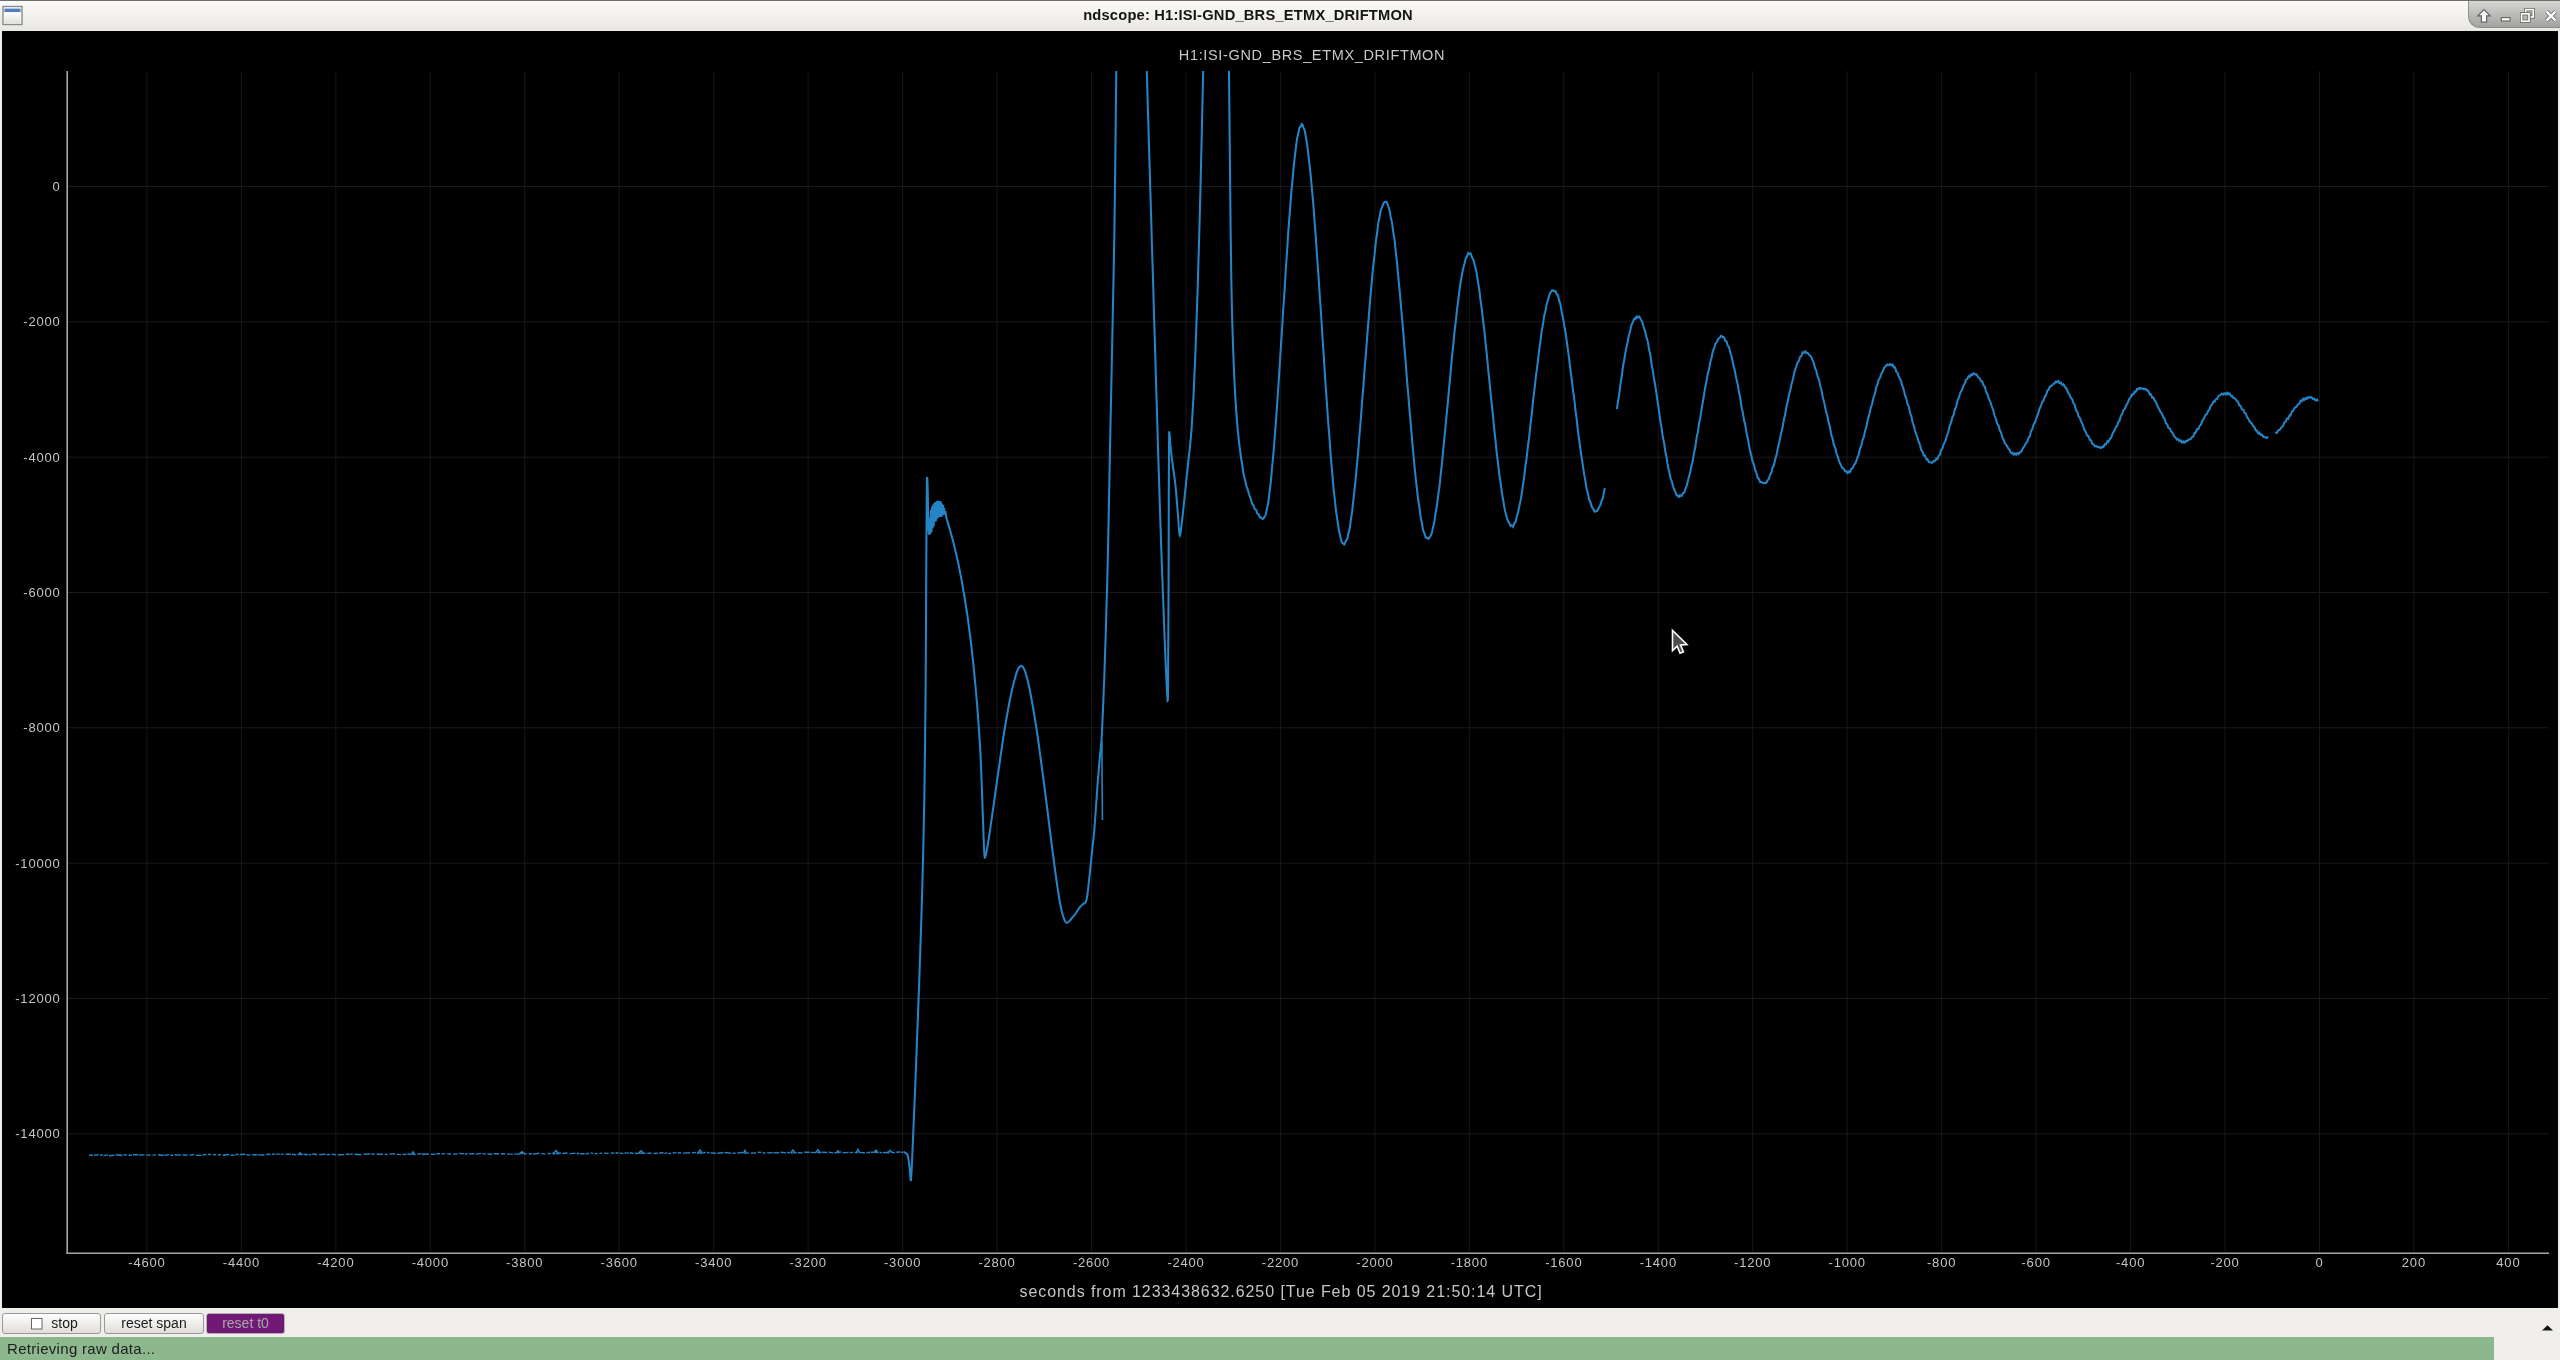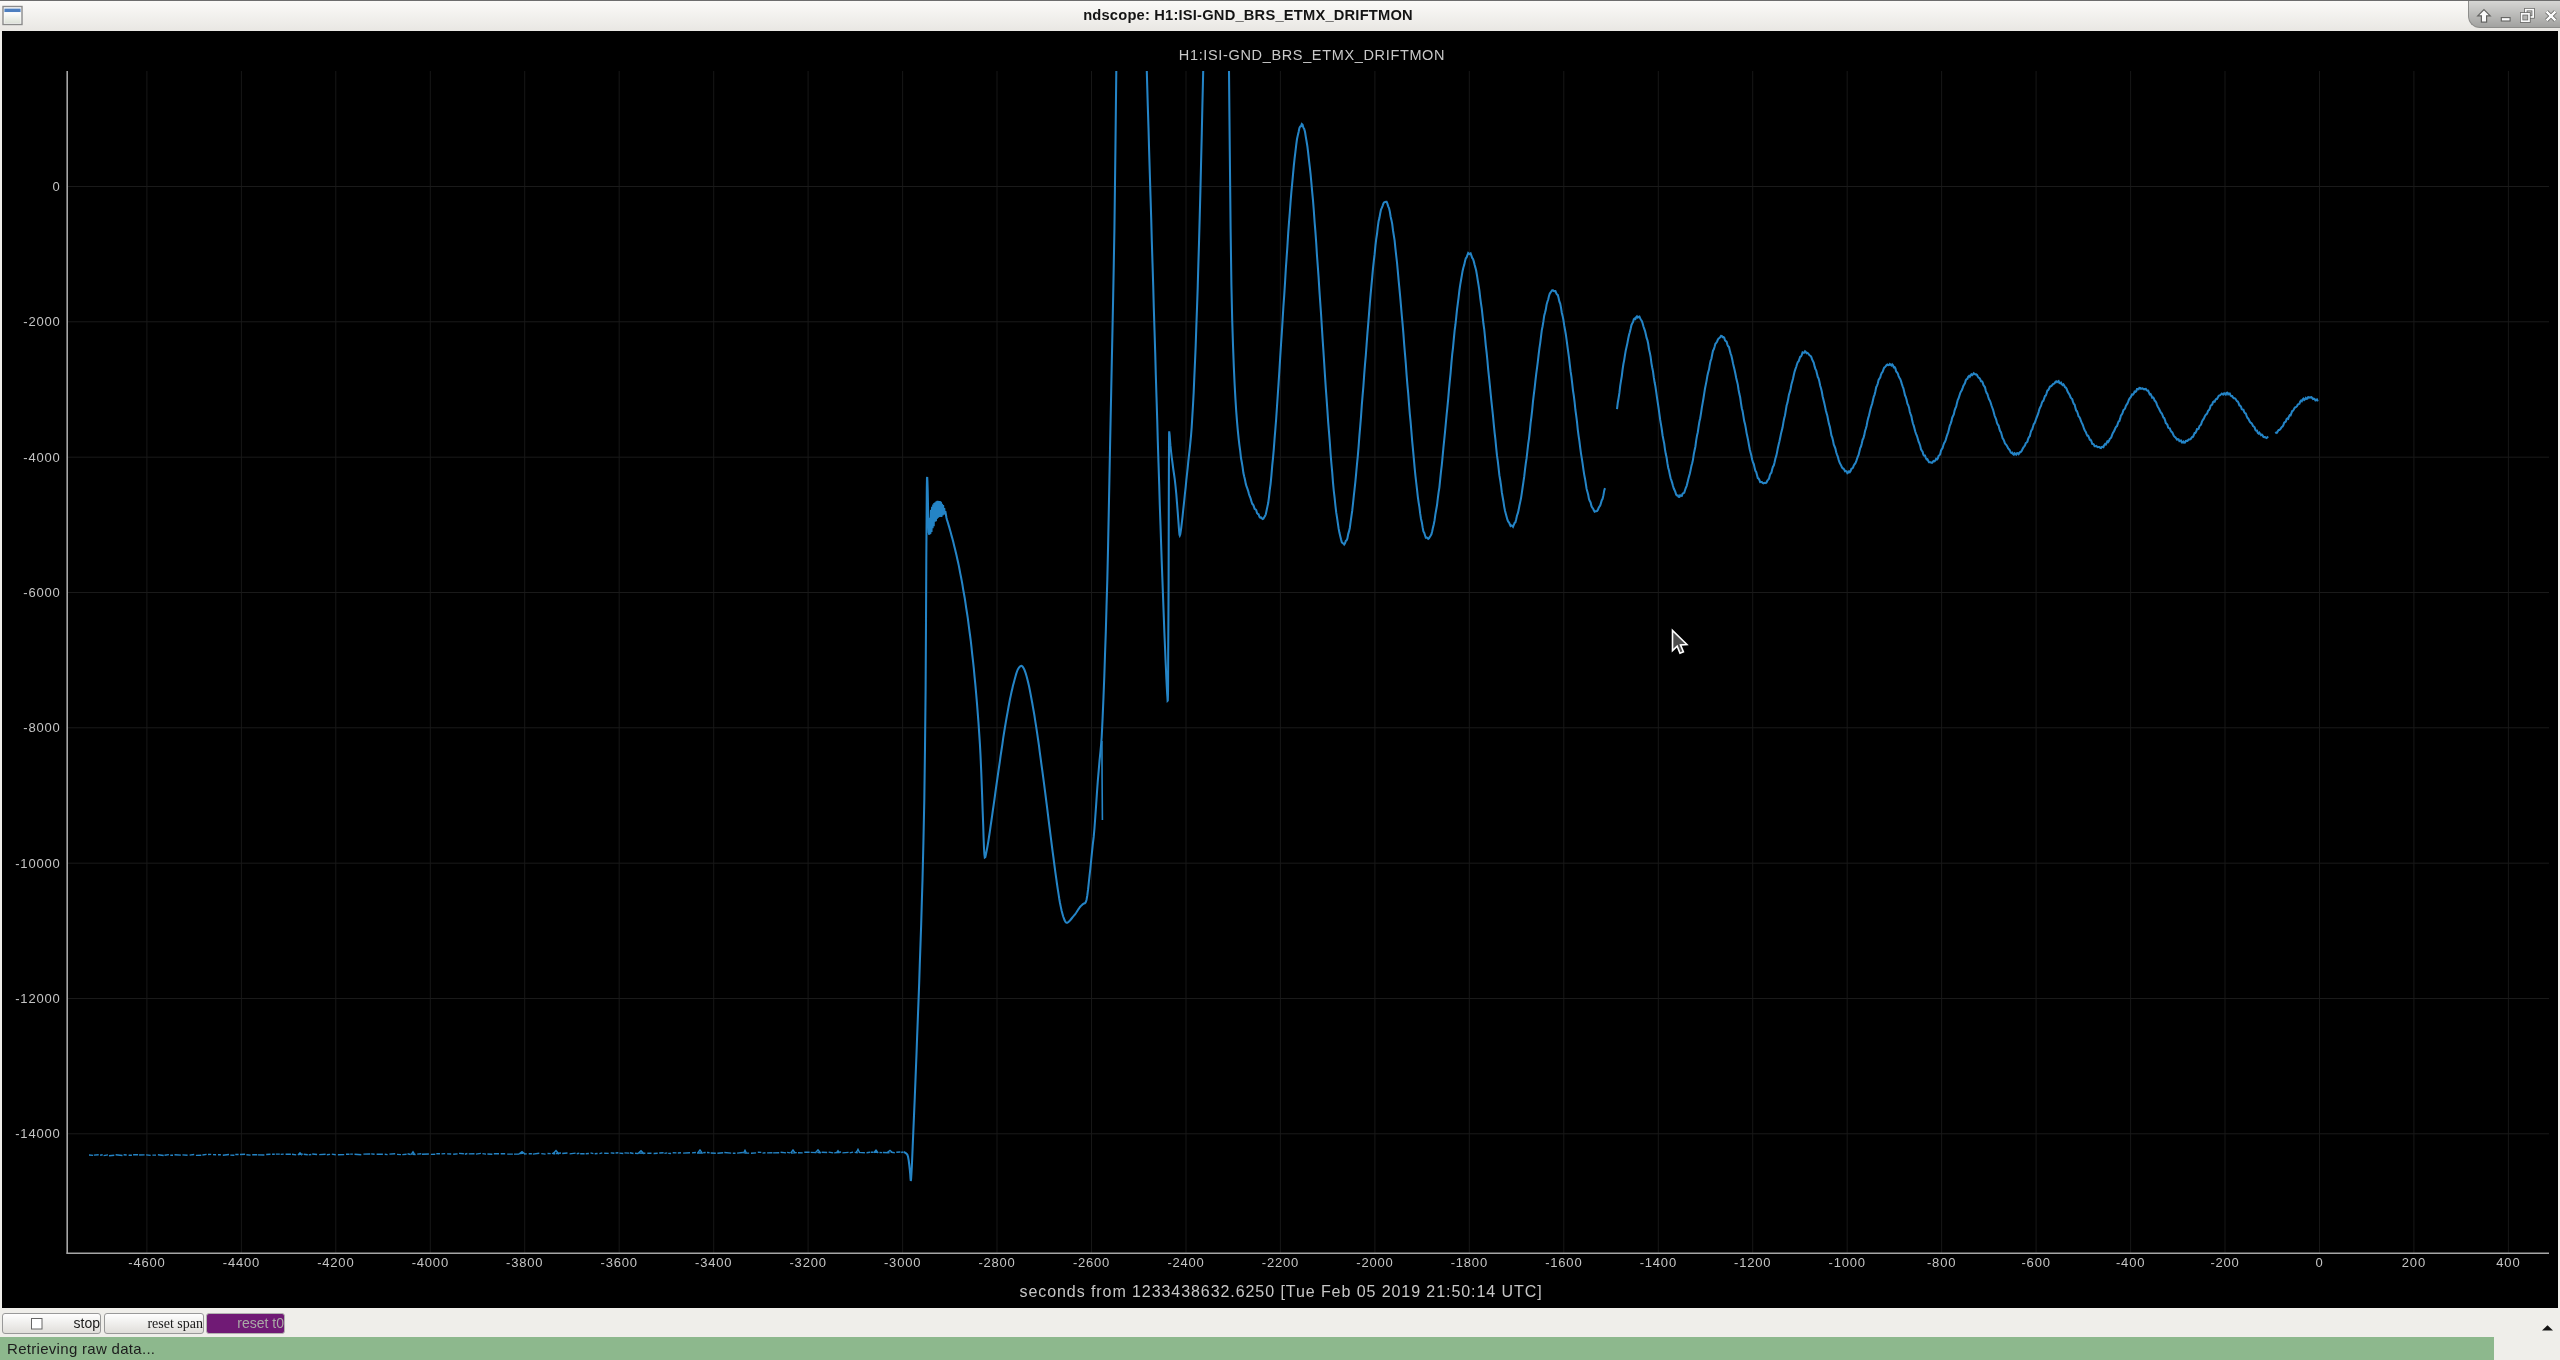--- a/index.html
+++ b/index.html
@@ -1,20 +1,20 @@
 <!DOCTYPE html>
 <html><head><meta charset="utf-8"><title>ndscope</title><style>
 html,body{margin:0;padding:0;width:2560px;height:1360px;background:#efeeea;font-family:"Liberation Sans",sans-serif;overflow:hidden;position:relative;transform:translateZ(0)}
 #titlebar{position:absolute;left:0;top:0;width:2560px;height:31px;background:linear-gradient(#fbfaf8,#e9e7e3);border-top:1px solid #6e6e6e;box-sizing:border-box}
 #titletext{position:absolute;left:0;top:7px;width:2496px;filter:blur(0.01px);text-align:center;font-size:14.7px;font-weight:bold;letter-spacing:0.2px;color:#141414}
 #winicon{position:absolute;left:2px;top:5px}
 #ctrlpanel{position:absolute;right:0;top:1px;width:92px;height:27px;background:linear-gradient(#d6d6d4,#a2a2a0);border-left:1px solid #8d8d8b;border-bottom:1px solid #8d8d8b;border-bottom-left-radius:12px;box-sizing:border-box}
 #plot{position:absolute;left:2px;top:31px;width:2556px;height:1277px;background:#000;transform:translateZ(0)}
 #btnbar{position:absolute;left:0;top:1308px;width:2560px;height:29px;background:#efeeea}
-.btn{position:absolute;top:5px;filter:blur(0.01px);height:21px;background:linear-gradient(#fefefe,#e0deda);border:1px solid #999;border-radius:3px;box-sizing:border-box;font-size:14px;color:#1a1a1a;text-align:right;line-height:19px}
+.btn{position:absolute;top:5px;filter:blur(0.01px);height:21px;background:linear-gradient(#fefefe,#e0deda);border:1px solid #999;border-radius:3px;box-sizing:border-box;font-size:14px;color:#1a1a1a;text-align:center;line-height:19px}
 #statusbar{position:absolute;left:0;top:1337px;filter:blur(0.01px);width:2494px;height:23px;background:#8db88d;color:#1c1c1c;font-size:15px;letter-spacing:0.3px;line-height:23px;padding-left:7px;box-sizing:border-box}
 </style></head><body>
 <div id="titlebar"></div>
 <svg id="winicon" width="22" height="22">
 <rect x="1" y="1.5" width="19" height="18" fill="#fdfdfd" stroke="#8a8a8a" stroke-width="1.4"></rect>
 <rect x="2.4" y="3.6" width="16.2" height="3.6" fill="#4d7fc0"></rect>
 <rect x="2.4" y="7.2" width="16.2" height="11" fill="url(#gi)"></rect>
 <defs>
       <linearGradient id="gi" x1="0" y1="0" x2="0" y2="1">
         <stop offset="0" stop-color="#ffffff"></stop>
@@ -89,21 +89,21 @@
 <path d="M1229.0,71.0 L1229.8,152.5 L1230.6,228.4 L1231.4,284.6 L1232.2,320.0 L1233.0,345.0 L1233.8,366.2 L1234.6,383.7 L1235.4,398.4 L1236.2,410.9 L1237.0,421.4 L1237.8,430.3 L1238.6,438.1 L1239.4,445.1 L1240.2,450.8 L1241.0,458.0 L1241.8,462.3 L1242.6,467.1 L1243.4,473.1 L1244.2,476.6 L1245.0,479.7 L1245.8,483.9 L1246.6,486.7 L1247.4,488.6 L1248.2,491.1 L1249.0,494.1 L1249.8,496.5 L1250.6,498.4 L1251.4,501.2 L1252.2,503.9 L1253.0,504.5 L1253.8,506.2 L1254.6,508.9 L1255.4,509.3 L1256.2,510.1 L1257.0,513.0 L1257.8,513.9 L1258.6,514.3 L1259.4,516.7 L1260.2,517.6 L1261.0,517.4 L1261.8,518.2 L1262.6,519.0 L1263.4,518.6 L1264.2,517.3 L1265.0,516.1 L1265.8,514.3 L1266.6,510.5 L1267.4,506.6 L1268.2,503.1 L1269.0,496.8 L1269.8,489.6 L1270.6,483.8 L1271.4,475.6 L1272.2,465.9 L1273.0,458.2 L1273.8,449.2 L1274.6,438.3 L1275.4,428.6 L1276.2,418.5 L1277.0,406.5 L1277.8,394.5 L1278.6,382.8 L1279.4,370.5 L1280.2,357.3 L1281.0,344.7 L1281.8,333.0 L1282.6,320.1 L1283.4,306.8 L1284.2,295.6 L1285.0,283.1 L1285.8,269.3 L1286.6,257.9 L1287.4,246.3 L1288.2,233.1 L1289.0,222.3 L1289.8,212.5 L1290.6,201.5 L1291.4,191.7 L1292.2,183.4 L1293.0,174.6 L1293.8,165.9 L1294.6,158.3 L1295.4,151.8 L1296.2,145.2 L1297.0,139.0 L1297.8,135.4 L1298.6,132.0 L1299.4,128.0 L1300.2,126.6 L1301.0,126.2 L1301.8,124.1 L1302.6,124.9 L1303.4,127.7 L1304.2,129.0 L1305.0,131.8 L1305.8,136.9 L1306.6,141.5 L1307.4,146.5 L1308.2,153.2 L1309.0,160.3 L1309.8,167.2 L1310.6,174.4 L1311.4,183.2 L1312.2,192.1 L1313.0,200.3 L1313.8,210.5 L1314.6,222.0 L1315.4,231.7 L1316.2,242.8 L1317.0,255.7 L1317.8,266.4 L1318.6,277.4 L1319.4,290.4 L1320.2,302.0 L1321.0,313.2 L1321.8,326.1 L1322.6,338.9 L1323.4,350.8 L1324.2,363.2 L1325.0,376.0 L1325.8,388.1 L1326.6,399.0 L1327.4,410.5 L1328.2,422.4 L1329.0,432.2 L1329.8,442.4 L1330.6,454.1 L1331.4,463.5 L1332.2,472.1 L1333.0,482.6 L1333.8,491.0 L1334.6,497.6 L1335.4,505.5 L1336.2,512.4 L1337.0,517.4 L1337.8,522.9 L1338.6,528.4 L1339.4,532.6 L1340.2,536.0 L1341.0,539.3 L1341.8,542.3 L1342.6,543.2 L1343.4,543.4 L1344.2,544.5 L1345.0,543.4 L1345.8,541.0 L1346.6,540.4 L1347.4,538.4 L1348.2,534.1 L1349.0,531.4 L1349.8,528.0 L1350.6,521.9 L1351.4,516.4 L1352.2,510.9 L1353.0,503.6 L1353.8,496.0 L1354.6,488.9 L1355.4,481.4 L1356.2,472.8 L1357.0,464.0 L1357.8,456.1 L1358.6,446.7 L1359.4,435.8 L1360.2,426.7 L1361.0,416.9 L1361.8,405.1 L1362.6,395.3 L1363.4,386.1 L1364.2,374.6 L1365.0,364.4 L1365.8,355.4 L1366.6,344.5 L1367.4,333.7 L1368.2,324.2 L1369.0,314.1 L1369.8,303.8 L1370.6,294.3 L1371.4,285.9 L1372.2,277.3 L1373.0,268.3 L1373.8,261.2 L1374.6,254.4 L1375.4,245.8 L1376.2,239.2 L1377.0,234.0 L1377.8,226.9 L1378.6,221.2 L1379.4,218.1 L1380.2,213.5 L1381.0,209.6 L1381.8,207.9 L1382.6,205.8 L1383.4,203.4 L1384.2,202.3 L1385.0,202.1 L1385.8,201.8 L1386.6,201.8 L1387.4,203.6 L1388.2,206.3 L1389.0,208.1 L1389.8,211.4 L1390.6,216.5 L1391.4,219.9 L1392.2,223.8 L1393.0,230.4 L1393.8,235.4 L1394.6,240.4 L1395.4,248.3 L1396.2,255.7 L1397.0,262.5 L1397.8,271.2 L1398.6,280.1 L1399.4,288.3 L1400.2,296.8 L1401.0,306.1 L1401.8,315.5 L1402.6,324.1 L1403.4,333.6 L1404.2,344.6 L1405.0,354.1 L1405.8,363.5 L1406.6,375.0 L1407.4,384.9 L1408.2,393.3 L1409.0,404.0 L1409.8,413.8 L1410.6,421.8 L1411.4,431.5 L1412.2,441.4 L1413.0,449.7 L1413.8,458.4 L1414.6,467.4 L1415.4,475.5 L1416.2,482.5 L1417.0,489.4 L1417.8,496.6 L1418.6,502.3 L1419.4,507.2 L1420.2,513.7 L1421.0,518.9 L1421.8,522.2 L1422.6,527.2 L1423.4,531.5 L1424.2,532.8 L1425.0,535.2 L1425.8,537.7 L1426.6,537.6 L1427.4,537.8 L1428.2,538.8 L1429.0,538.2 L1429.8,536.9 L1430.6,535.8 L1431.4,534.3 L1432.2,531.3 L1433.0,527.4 L1433.8,524.3 L1434.6,520.2 L1435.4,514.2 L1436.2,509.7 L1437.0,505.3 L1437.8,498.3 L1438.6,492.4 L1439.4,487.3 L1440.2,479.4 L1441.0,471.6 L1441.8,465.0 L1442.6,456.7 L1443.4,447.8 L1444.2,440.1 L1445.0,432.2 L1445.8,423.5 L1446.6,415.0 L1447.4,407.2 L1448.2,398.9 L1449.0,389.3 L1449.8,380.8 L1450.6,373.0 L1451.4,363.2 L1452.2,354.5 L1453.0,347.8 L1453.8,339.2 L1454.6,330.9 L1455.4,325.0 L1456.2,317.7 L1457.0,309.7 L1457.8,303.6 L1458.6,297.4 L1459.4,290.5 L1460.2,284.8 L1461.0,280.2 L1461.8,275.6 L1462.6,270.9 L1463.4,267.5 L1464.2,265.1 L1465.0,261.3 L1465.8,258.3 L1466.6,257.4 L1467.4,255.2 L1468.2,253.0 L1469.0,253.8 L1469.8,254.1 L1470.6,253.5 L1471.4,255.7 L1472.2,257.9 L1473.0,259.0 L1473.8,261.4 L1474.6,264.8 L1475.4,267.6 L1476.2,270.8 L1477.0,275.3 L1477.8,280.6 L1478.6,285.4 L1479.4,290.6 L1480.2,297.7 L1481.0,303.6 L1481.8,308.8 L1482.6,316.4 L1483.4,323.5 L1484.2,329.0 L1485.0,337.0 L1485.8,345.6 L1486.6,352.3 L1487.4,360.5 L1488.2,369.6 L1489.0,377.2 L1489.8,384.8 L1490.6,393.1 L1491.4,401.2 L1492.2,408.5 L1493.0,416.0 L1493.8,424.7 L1494.6,432.6 L1495.4,439.3 L1496.2,447.8 L1497.0,455.7 L1497.8,461.2 L1498.6,468.1 L1499.4,475.4 L1500.2,480.0 L1501.0,485.5 L1501.8,492.2 L1502.6,496.8 L1503.4,501.2 L1504.2,506.6 L1505.0,510.8 L1505.8,513.8 L1506.6,516.8 L1507.4,519.7 L1508.2,521.6 L1509.0,522.4 L1509.8,524.3 L1510.6,526.0 L1511.4,525.5 L1512.2,525.8 L1513.0,526.8 L1513.8,524.8 L1514.6,522.9 L1515.4,522.3 L1516.2,519.2 L1517.0,515.5 L1517.8,513.4 L1518.6,510.1 L1519.4,505.7 L1520.2,502.1 L1521.0,498.3 L1521.8,493.2 L1522.6,487.5 L1523.4,482.2 L1524.2,476.7 L1525.0,469.7 L1525.8,463.3 L1526.6,458.2 L1527.4,451.0 L1528.2,443.8 L1529.0,438.6 L1529.8,431.4 L1530.6,423.2 L1531.4,417.0 L1532.2,409.9 L1533.0,401.4 L1533.8,394.7 L1534.6,388.3 L1535.4,380.9 L1536.2,374.1 L1537.0,368.1 L1537.8,361.9 L1538.6,354.9 L1539.4,348.4 L1540.2,343.1 L1541.0,336.6 L1541.8,330.1 L1542.6,326.2 L1543.4,321.4 L1544.2,315.7 L1545.0,312.8 L1545.8,309.6 L1546.6,304.6 L1547.4,301.7 L1548.2,299.5 L1549.0,295.9 L1549.8,293.5 L1550.6,292.5 L1551.4,291.3 L1552.2,290.2 L1553.0,290.2 L1553.8,291.0 L1554.6,291.1 L1555.4,291.0 L1556.2,293.0 L1557.0,294.5 L1557.8,295.0 L1558.6,298.0 L1559.4,301.7 L1560.2,303.6 L1561.0,307.6 L1561.8,312.7 L1562.6,315.9 L1563.4,319.9 L1564.2,325.4 L1565.0,329.8 L1565.8,334.2 L1566.6,339.9 L1567.4,346.0 L1568.2,351.8 L1569.0,357.6 L1569.8,364.6 L1570.6,371.4 L1571.4,376.6 L1572.2,383.3 L1573.0,390.6 L1573.8,395.6 L1574.6,402.0 L1575.4,410.0 L1576.2,415.7 L1577.0,421.8 L1577.8,429.8 L1578.6,435.9 L1579.4,441.2 L1580.2,447.7 L1581.0,453.6 L1581.8,458.4 L1582.6,463.6 L1583.4,469.3 L1584.2,474.6 L1585.0,478.7 L1585.8,483.6 L1586.6,488.9 L1587.4,491.8 L1588.2,494.8 L1589.0,499.2 L1589.8,501.1 L1590.6,502.4 L1591.4,505.9 L1592.2,507.7 L1593.0,508.3 L1593.8,510.4 L1594.6,511.7 L1595.4,511.3 L1596.2,511.2 L1597.0,511.1 L1597.8,509.9 L1598.6,508.0 L1599.4,506.6 L1600.2,505.6 L1601.0,502.9 L1601.8,500.2 L1602.6,498.8 L1603.4,495.4 L1604.2,490.7 L1605.0,488.1 M1617.0,409.2 L1617.8,402.5 L1618.6,398.0 L1619.4,392.9 L1620.2,385.8 L1621.0,380.8 L1621.8,376.1 L1622.6,369.3 L1623.4,364.0 L1624.2,360.1 L1625.0,354.9 L1625.8,350.2 L1626.6,346.8 L1627.4,343.1 L1628.2,338.8 L1629.0,335.0 L1629.8,332.2 L1630.6,329.0 L1631.4,325.2 L1632.2,323.5 L1633.0,322.2 L1633.8,319.4 L1634.6,318.6 L1635.4,319.0 L1636.2,317.2 L1637.0,316.4 L1637.8,317.5 L1638.6,316.9 L1639.4,316.6 L1640.2,318.4 L1641.0,319.8 L1641.8,320.9 L1642.6,323.3 L1643.4,326.2 L1644.2,328.7 L1645.0,330.8 L1645.8,334.2 L1646.6,337.9 L1647.4,340.1 L1648.2,343.8 L1649.0,349.2 L1649.8,352.6 L1650.6,356.7 L1651.4,363.1 L1652.2,367.5 L1653.0,371.4 L1653.8,377.4 L1654.6,382.3 L1655.4,386.4 L1656.2,391.9 L1657.0,397.7 L1657.8,402.8 L1658.6,408.1 L1659.4,414.1 L1660.2,420.0 L1661.0,424.6 L1661.8,429.5 L1662.6,435.5 L1663.4,439.6 L1664.2,443.5 L1665.0,449.6 L1665.8,454.1 L1666.6,457.5 L1667.4,463.2 L1668.2,467.8 L1669.0,470.5 L1669.8,474.5 L1670.6,478.3 L1671.4,480.4 L1672.2,482.9 L1673.0,486.0 L1673.8,488.5 L1674.6,490.2 L1675.4,492.2 L1676.2,494.7 L1677.0,495.5 L1677.8,495.4 L1678.6,496.9 L1679.4,497.0 L1680.2,495.3 L1681.0,495.8 L1681.8,495.9 L1682.6,493.7 L1683.4,493.2 L1684.2,492.8 L1685.0,490.2 L1685.8,487.9 L1686.6,486.1 L1687.4,483.1 L1688.2,479.5 L1689.0,476.4 L1689.8,473.7 L1690.6,470.1 L1691.4,466.0 L1692.2,463.2 L1693.0,459.6 L1693.8,454.1 L1694.6,450.3 L1695.4,446.5 L1696.2,440.3 L1697.0,435.6 L1697.8,432.2 L1698.6,426.6 L1699.4,421.6 L1700.2,418.2 L1701.0,413.3 L1701.8,407.8 L1702.6,403.4 L1703.4,398.8 L1704.2,393.6 L1705.0,388.5 L1705.8,384.6 L1706.6,380.6 L1707.4,375.7 L1708.2,372.3 L1709.0,369.6 L1709.8,364.7 L1710.6,360.9 L1711.4,358.8 L1712.2,354.5 L1713.0,350.7 L1713.8,349.3 L1714.6,346.7 L1715.4,343.8 L1716.2,342.9 L1717.0,341.7 L1717.8,339.8 L1718.6,338.5 L1719.4,338.0 L1720.2,337.2 L1721.0,335.9 L1721.8,336.0 L1722.6,337.1 L1723.4,337.0 L1724.2,337.6 L1725.0,340.2 L1725.8,341.1 L1726.6,341.6 L1727.4,344.6 L1728.2,346.3 L1729.0,347.1 L1729.8,350.4 L1730.6,353.6 L1731.4,355.7 L1732.2,359.2 L1733.0,363.4 L1733.8,366.8 L1734.6,370.0 L1735.4,373.8 L1736.2,378.0 L1737.0,381.2 L1737.8,384.6 L1738.6,390.0 L1739.4,394.1 L1740.2,397.5 L1741.0,403.3 L1741.8,408.2 L1742.6,411.2 L1743.4,416.2 L1744.2,421.1 L1745.0,423.9 L1745.8,428.1 L1746.6,433.1 L1747.4,436.8 L1748.2,440.6 L1749.0,445.2 L1749.8,449.5 L1750.6,452.7 L1751.4,455.8 L1752.2,459.7 L1753.0,462.5 L1753.8,464.2 L1754.6,467.7 L1755.4,470.9 L1756.2,472.0 L1757.0,474.9 L1757.8,478.1 L1758.6,478.6 L1759.4,479.9 L1760.2,482.1 L1761.0,482.0 L1761.8,482.0 L1762.6,483.0 L1763.4,483.3 L1764.2,483.0 L1765.0,482.9 L1765.8,483.2 L1766.6,482.5 L1767.4,480.6 L1768.2,479.7 L1769.0,478.7 L1769.8,475.4 L1770.6,473.5 L1771.4,472.7 L1772.2,469.3 L1773.0,466.6 L1773.8,465.6 L1774.6,462.3 L1775.4,458.5 L1776.2,456.2 L1777.0,452.6 L1777.8,448.2 L1778.6,444.7 L1779.4,441.5 L1780.2,437.7 L1781.0,433.6 L1781.8,430.4 L1782.6,427.3 L1783.4,422.4 L1784.2,418.3 L1785.0,415.4 L1785.8,410.3 L1786.6,405.5 L1787.4,403.1 L1788.2,399.0 L1789.0,394.4 L1789.8,392.2 L1790.6,389.0 L1791.4,384.6 L1792.2,381.7 L1793.0,378.8 L1793.8,375.0 L1794.6,371.6 L1795.4,369.2 L1796.2,367.0 L1797.0,364.2 L1797.8,362.1 L1798.6,361.4 L1799.4,359.1 L1800.2,356.7 L1801.0,356.4 L1801.8,354.9 L1802.6,352.4 L1803.4,352.7 L1804.2,352.7 L1805.0,351.3 L1805.8,352.0 L1806.6,353.2 L1807.4,352.9 L1808.2,353.4 L1809.0,354.7 L1809.8,355.5 L1810.6,356.0 L1811.4,357.3 L1812.2,359.7 L1813.0,361.3 L1813.8,362.9 L1814.6,366.4 L1815.4,369.1 L1816.2,370.3 L1817.0,373.8 L1817.8,377.1 L1818.6,378.4 L1819.4,381.6 L1820.2,385.8 L1821.0,388.2 L1821.8,391.5 L1822.6,396.2 L1823.4,399.6 L1824.2,402.7 L1825.0,406.4 L1825.8,410.2 L1826.6,413.2 L1827.4,416.0 L1828.2,420.2 L1829.0,424.1 L1829.8,426.6 L1830.6,430.8 L1831.4,435.4 L1832.2,437.4 L1833.0,440.5 L1833.8,444.8 L1834.6,446.5 L1835.4,448.5 L1836.2,452.3 L1837.0,454.6 L1837.8,456.5 L1838.6,459.6 L1839.4,462.2 L1840.2,463.8 L1841.0,465.2 L1841.8,467.1 L1842.6,468.4 L1843.4,468.5 L1844.2,469.6 L1845.0,471.3 L1845.8,471.0 L1846.6,471.3 L1847.4,473.1 L1848.2,472.5 L1849.0,471.3 L1849.8,472.1 L1850.6,471.0 L1851.4,468.8 L1852.2,468.4 L1853.0,467.6 L1853.8,465.5 L1854.6,464.2 L1855.4,463.3 L1856.2,461.5 L1857.0,458.9 L1857.8,456.7 L1858.6,454.9 L1859.4,451.4 L1860.2,448.1 L1861.0,446.6 L1861.8,443.5 L1862.6,439.7 L1863.4,438.3 L1864.2,435.6 L1865.0,431.2 L1865.8,428.8 L1866.6,425.9 L1867.4,421.4 L1868.2,418.1 L1869.0,415.5 L1869.8,412.0 L1870.6,408.6 L1871.4,406.0 L1872.2,403.6 L1873.0,400.1 L1873.8,396.6 L1874.6,394.6 L1875.4,391.3 L1876.2,387.2 L1877.0,385.6 L1877.8,383.5 L1878.6,379.9 L1879.4,378.6 L1880.2,377.6 L1881.0,374.6 L1881.8,372.8 L1882.6,372.0 L1883.4,369.7 L1884.2,367.7 L1885.0,367.0 L1885.8,366.2 L1886.6,365.1 L1887.4,364.6 L1888.2,365.2 L1889.0,365.1 L1889.8,364.0 L1890.6,364.8 L1891.4,365.5 L1892.2,364.4 L1893.0,365.3 L1893.8,367.3 L1894.6,367.2 L1895.4,368.5 L1896.2,371.4 L1897.0,372.4 L1897.8,373.5 L1898.6,376.1 L1899.4,377.8 L1900.2,379.0 L1901.0,381.1 L1901.8,383.9 L1902.6,386.3 L1903.4,388.3 L1904.2,391.7 L1905.0,395.3 L1905.8,397.0 L1906.6,399.8 L1907.4,403.7 L1908.2,405.2 L1909.0,407.4 L1909.8,411.7 L1910.6,414.1 L1911.4,416.3 L1912.2,420.6 L1913.0,423.8 L1913.8,425.9 L1914.6,429.0 L1915.4,432.0 L1916.2,434.1 L1917.0,436.0 L1917.8,438.8 L1918.6,441.7 L1919.4,443.4 L1920.2,445.8 L1921.0,449.3 L1921.8,450.6 L1922.6,451.7 L1923.4,454.7 L1924.2,455.7 L1925.0,455.6 L1925.8,457.9 L1926.6,459.3 L1927.4,459.2 L1928.2,460.7 L1929.0,462.2 L1929.8,462.2 L1930.6,462.3 L1931.4,462.8 L1932.2,462.7 L1933.0,461.6 L1933.8,461.0 L1934.6,461.3 L1935.4,460.3 L1936.2,458.8 L1937.0,459.3 L1937.8,458.4 L1938.6,455.8 L1939.4,455.2 L1940.2,454.0 L1941.0,450.7 L1941.8,449.1 L1942.6,448.0 L1943.4,445.1 L1944.2,443.0 L1945.0,441.8 L1945.8,439.6 L1946.6,436.8 L1947.4,434.4 L1948.2,432.3 L1949.0,429.1 L1949.8,425.6 L1950.6,423.8 L1951.4,421.4 L1952.2,417.7 L1953.0,416.0 L1953.8,414.5 L1954.6,410.6 L1955.4,408.2 L1956.2,406.7 L1957.0,402.9 L1957.8,399.8 L1958.6,398.3 L1959.4,395.7 L1960.2,393.1 L1961.0,391.6 L1961.8,390.2 L1962.6,388.1 L1963.4,385.8 L1964.2,384.5 L1965.0,383.0 L1965.8,380.2 L1966.6,379.1 L1967.4,378.9 L1968.2,376.7 L1969.0,375.9 L1969.8,376.8 L1970.6,375.4 L1971.4,374.3 L1972.2,375.1 L1973.0,374.4 L1973.8,373.2 L1974.6,373.9 L1975.4,374.4 L1976.2,374.3 L1977.0,375.0 L1977.8,376.5 L1978.6,377.7 L1979.4,378.0 L1980.2,379.2 L1981.0,381.2 L1981.8,381.3 L1982.6,382.2 L1983.4,385.1 L1984.2,386.2 L1985.0,387.3 L1985.8,390.8 L1986.6,392.9 L1987.4,393.9 L1988.2,396.8 L1989.0,399.3 L1989.8,400.4 L1990.6,402.5 L1991.4,405.3 L1992.2,407.5 L1993.0,409.6 L1993.8,412.5 L1994.6,415.8 L1995.4,417.7 L1996.2,419.5 L1997.0,422.9 L1997.8,424.6 L1998.6,425.5 L1999.4,428.9 L2000.2,431.3 L2001.0,432.2 L2001.8,435.3 L2002.6,438.3 L2003.4,439.2 L2004.2,441.1 L2005.0,443.5 L2005.8,444.4 L2006.6,445.3 L2007.4,446.8 L2008.2,448.5 L2009.0,449.3 L2009.8,450.2 L2010.6,452.3 L2011.4,453.1 L2012.2,452.7 L2013.0,454.1 L2013.8,454.7 L2014.6,453.2 L2015.4,453.7 L2016.2,454.6 L2017.0,453.3 L2017.8,453.2 L2018.6,454.1 L2019.4,453.1 L2020.2,452.0 L2021.0,451.8 L2021.8,450.7 L2022.6,448.9 L2023.4,447.4 L2024.2,446.6 L2025.0,445.2 L2025.8,443.1 L2026.6,442.4 L2027.4,441.6 L2028.2,438.7 L2029.0,437.1 L2029.8,436.2 L2030.6,432.8 L2031.4,430.2 L2032.2,429.4 L2033.0,426.7 L2033.8,424.0 L2034.6,423.1 L2035.4,421.2 L2036.2,418.5 L2037.0,416.5 L2037.8,414.7 L2038.6,412.1 L2039.4,409.1 L2040.2,407.3 L2041.0,405.9 L2041.8,403.0 L2042.6,401.3 L2043.4,400.9 L2044.2,398.3 L2045.0,396.0 L2045.8,395.6 L2046.6,393.3 L2047.4,390.5 L2048.2,390.1 L2049.0,388.8 L2049.8,386.8 L2050.6,386.3 L2051.4,386.1 L2052.2,385.0 L2053.0,384.0 L2053.8,383.7 L2054.6,383.3 L2055.4,381.9 L2056.2,381.3 L2057.0,382.1 L2057.8,381.6 L2058.6,381.1 L2059.4,382.9 L2060.2,383.3 L2061.0,382.6 L2061.8,384.2 L2062.6,385.1 L2063.4,384.3 L2064.2,385.5 L2065.0,387.2 L2065.8,387.6 L2066.6,388.8 L2067.4,391.0 L2068.2,392.7 L2069.0,393.7 L2069.8,395.2 L2070.6,397.4 L2071.4,398.4 L2072.2,399.1 L2073.0,401.9 L2073.8,403.9 L2074.6,404.6 L2075.4,407.7 L2076.2,410.6 L2077.0,411.2 L2077.8,413.5 L2078.6,416.4 L2079.4,417.1 L2080.2,418.6 L2081.0,421.2 L2081.8,422.9 L2082.6,424.4 L2083.4,426.7 L2084.2,429.2 L2085.0,430.8 L2085.8,431.9 L2086.6,434.2 L2087.4,435.8 L2088.2,435.8 L2089.0,437.6 L2089.8,439.8 L2090.6,439.8 L2091.4,441.2 L2092.2,443.9 L2093.0,444.0 L2093.8,444.4 L2094.6,446.2 L2095.4,446.3 L2096.2,445.9 L2097.0,446.6 L2097.8,447.1 L2098.6,447.0 L2099.4,447.0 L2100.2,447.8 L2101.0,448.1 L2101.8,447.0 L2102.6,446.9 L2103.4,447.2 L2104.2,445.2 L2105.0,444.1 L2105.8,444.6 L2106.6,443.0 L2107.4,441.4 L2108.2,442.0 L2109.0,440.8 L2109.8,438.8 L2110.6,438.2 L2111.4,437.0 L2112.2,434.6 L2113.0,432.8 L2113.8,431.6 L2114.6,430.1 L2115.4,428.0 L2116.2,426.7 L2117.0,426.1 L2117.8,423.7 L2118.6,421.5 L2119.4,421.0 L2120.2,418.4 L2121.0,415.3 L2121.8,414.7 L2122.6,413.0 L2123.4,410.1 L2124.2,409.5 L2125.0,408.6 L2125.8,406.1 L2126.6,404.7 L2127.4,403.7 L2128.2,401.7 L2129.0,399.5 L2129.8,398.2 L2130.6,397.4 L2131.4,395.7 L2132.2,394.3 L2133.0,394.6 L2133.8,393.6 L2134.6,391.6 L2135.4,391.9 L2136.2,391.3 L2137.0,389.0 L2137.8,389.0 L2138.6,389.3 L2139.4,387.8 L2140.2,387.9 L2141.0,388.9 L2141.8,388.6 L2142.6,388.4 L2143.4,389.0 L2144.2,389.3 L2145.0,389.0 L2145.8,388.9 L2146.6,390.1 L2147.4,390.8 L2148.2,390.7 L2149.0,392.6 L2149.8,394.4 L2150.6,394.1 L2151.4,395.6 L2152.2,397.7 L2153.0,397.4 L2153.8,398.2 L2154.6,400.6 L2155.4,401.3 L2156.2,402.4 L2157.0,404.9 L2157.8,406.7 L2158.6,407.9 L2159.4,409.5 L2160.2,411.4 L2161.0,412.7 L2161.8,413.3 L2162.6,415.3 L2163.4,417.5 L2164.2,418.0 L2165.0,420.0 L2165.8,423.1 L2166.6,423.7 L2167.4,424.8 L2168.2,427.6 L2169.0,428.1 L2169.8,428.4 L2170.6,430.6 L2171.4,431.8 L2172.2,432.3 L2173.0,434.0 L2173.8,435.8 L2174.6,436.8 L2175.4,437.3 L2176.2,438.5 L2177.0,439.6 L2177.8,439.1 L2178.6,439.4 L2179.4,441.1 L2180.2,440.7 L2181.0,440.5 L2181.8,442.5 L2182.6,442.5 L2183.4,441.6 L2184.2,442.7 L2185.0,442.6 L2185.8,441.0 L2186.6,440.9 L2187.4,441.0 L2188.2,440.0 L2189.0,439.3 L2189.8,439.4 L2190.6,439.2 L2191.4,437.9 L2192.2,437.0 L2193.0,436.8 L2193.8,435.0 L2194.6,432.9 L2195.4,432.9 L2196.2,431.6 L2197.0,429.2 L2197.8,429.3 L2198.6,428.8 L2199.4,426.2 L2200.2,425.4 L2201.0,424.6 L2201.8,422.1 L2202.6,420.2 L2203.4,419.3 L2204.2,417.7 L2205.0,415.9 L2205.8,414.7 L2206.6,414.2 L2207.4,412.7 L2208.2,410.6 L2209.0,410.1 L2209.8,408.7 L2210.6,405.8 L2211.4,405.1 L2212.2,404.6 L2213.0,402.1 L2213.8,401.5 L2214.6,401.8 L2215.4,400.0 L2216.2,398.9 L2217.0,398.9 L2217.8,397.6 L2218.6,396.0 L2219.4,395.5 L2220.2,395.2 L2221.0,394.4 L2221.8,393.6 L2222.6,394.3 L2223.4,394.6 L2224.2,393.3 L2225.0,393.7 L2225.8,394.5 L2226.6,393.0 L2227.4,392.8 L2228.2,394.3 L2229.0,393.6 L2229.8,393.6 L2230.6,395.6 L2231.4,396.1 L2232.2,396.0 L2233.0,397.4 L2233.8,398.2 L2234.6,398.3 L2235.4,398.7 L2236.2,400.0 L2237.0,401.2 L2237.8,401.5 L2238.6,403.1 L2239.4,405.4 L2240.2,405.7 L2241.0,406.7 L2241.8,409.2 L2242.6,409.5 L2243.4,409.6 L2244.2,412.1 L2245.0,413.2 L2245.8,413.5 L2246.6,415.9 L2247.4,417.8 L2248.2,418.5 L2249.0,420.0 L2249.8,421.7 L2250.6,422.6 L2251.4,423.0 L2252.2,424.2 L2253.0,426.0 L2253.8,426.5 L2254.6,427.3 L2255.4,429.9 L2256.2,430.7 L2257.0,430.6 L2257.8,432.8 L2258.6,433.5 L2259.4,432.7 L2260.2,434.0 L2261.0,435.1 L2261.8,434.6 L2262.6,435.4 L2263.4,436.9 L2264.2,437.1 L2265.0,437.1 L2265.8,437.6 L2266.6,438.0 L2267.4,437.3 L2268.2,436.6 M2275.4,433.5 L2276.2,432.6 L2277.0,432.7 L2277.8,431.2 L2278.6,430.0 L2279.4,430.0 L2280.2,429.4 L2281.0,428.1 L2281.8,427.0 L2282.6,426.5 L2283.4,425.1 L2284.2,422.7 L2285.0,422.1 L2285.8,421.5 L2286.6,419.1 L2287.4,418.5 L2288.2,418.8 L2289.0,416.5 L2289.8,415.2 L2290.6,415.3 L2291.4,413.2 L2292.2,411.1 L2293.0,410.7 L2293.8,409.5 L2294.6,407.9 L2295.4,407.2 L2296.2,406.9 L2297.0,406.1 L2297.8,404.6 L2298.6,404.2 L2299.4,403.8 L2300.2,401.6 L2301.0,400.7 L2301.8,401.2 L2302.6,399.6 L2303.4,398.7 L2304.2,399.9 L2305.0,399.2 L2305.8,398.0 L2306.6,398.9 L2307.4,398.6 L2308.2,397.2 L2309.0,397.3 L2309.8,397.6 L2310.6,397.3 L2311.4,397.2 L2312.2,398.0 L2313.0,399.0 L2313.8,398.7 L2314.6,399.0 L2315.4,400.4 L2316.2,399.9 L2317.0,399.4 L2317.8,401.3"></path>
 <path d="M1101.9,741 L1102.1,780 L1102.4,820" stroke-width="1.6"></path>
 </g>
 <g transform="translate(1672,630)">
 <path d="M0.5,0.5 L0.5,20.6 L5.2,16.2 L8.0,23.2 L11.4,21.8 L8.5,14.9 L14.9,14.5 Z" fill="#4d4d4d" stroke="#fff" stroke-width="1.6" stroke-linejoin="miter"></path>
 </g>
 </svg>
   </div>
 <div id="btnbar">
 <div class="btn" id="b1" style="left:2px;width:99px;text-indent:26px;">stop</div>
-<div class="btn" style="left:104px;width:100px;font-family:Liberation Serif, serif;">reset span</div>
+<div class="btn" style="left:104px;width:100px;">reset span</div>
 <div class="btn" style="left:206px;width:79px;background:#701a75;border-color:#b3b3b1;color:#aaa9a6;">reset t0</div>
 <svg style="position:absolute;left:31px;top:10px" width="12" height="12">
       <rect x="0.5" y="0.5" width="10.5" height="10.5" fill="#fff" stroke="#666" stroke-width="1"></rect>
     </svg>
 <svg style="position:absolute;left:2540px;top:15px" width="16" height="10">
       <path d="M2,7.5 L7.5,2.2 L13,7.5 Z" fill="#141414"></path>
     </svg>
 </div>
 <div id="statusbar">Retrieving raw data...</div>
 </body></html>

